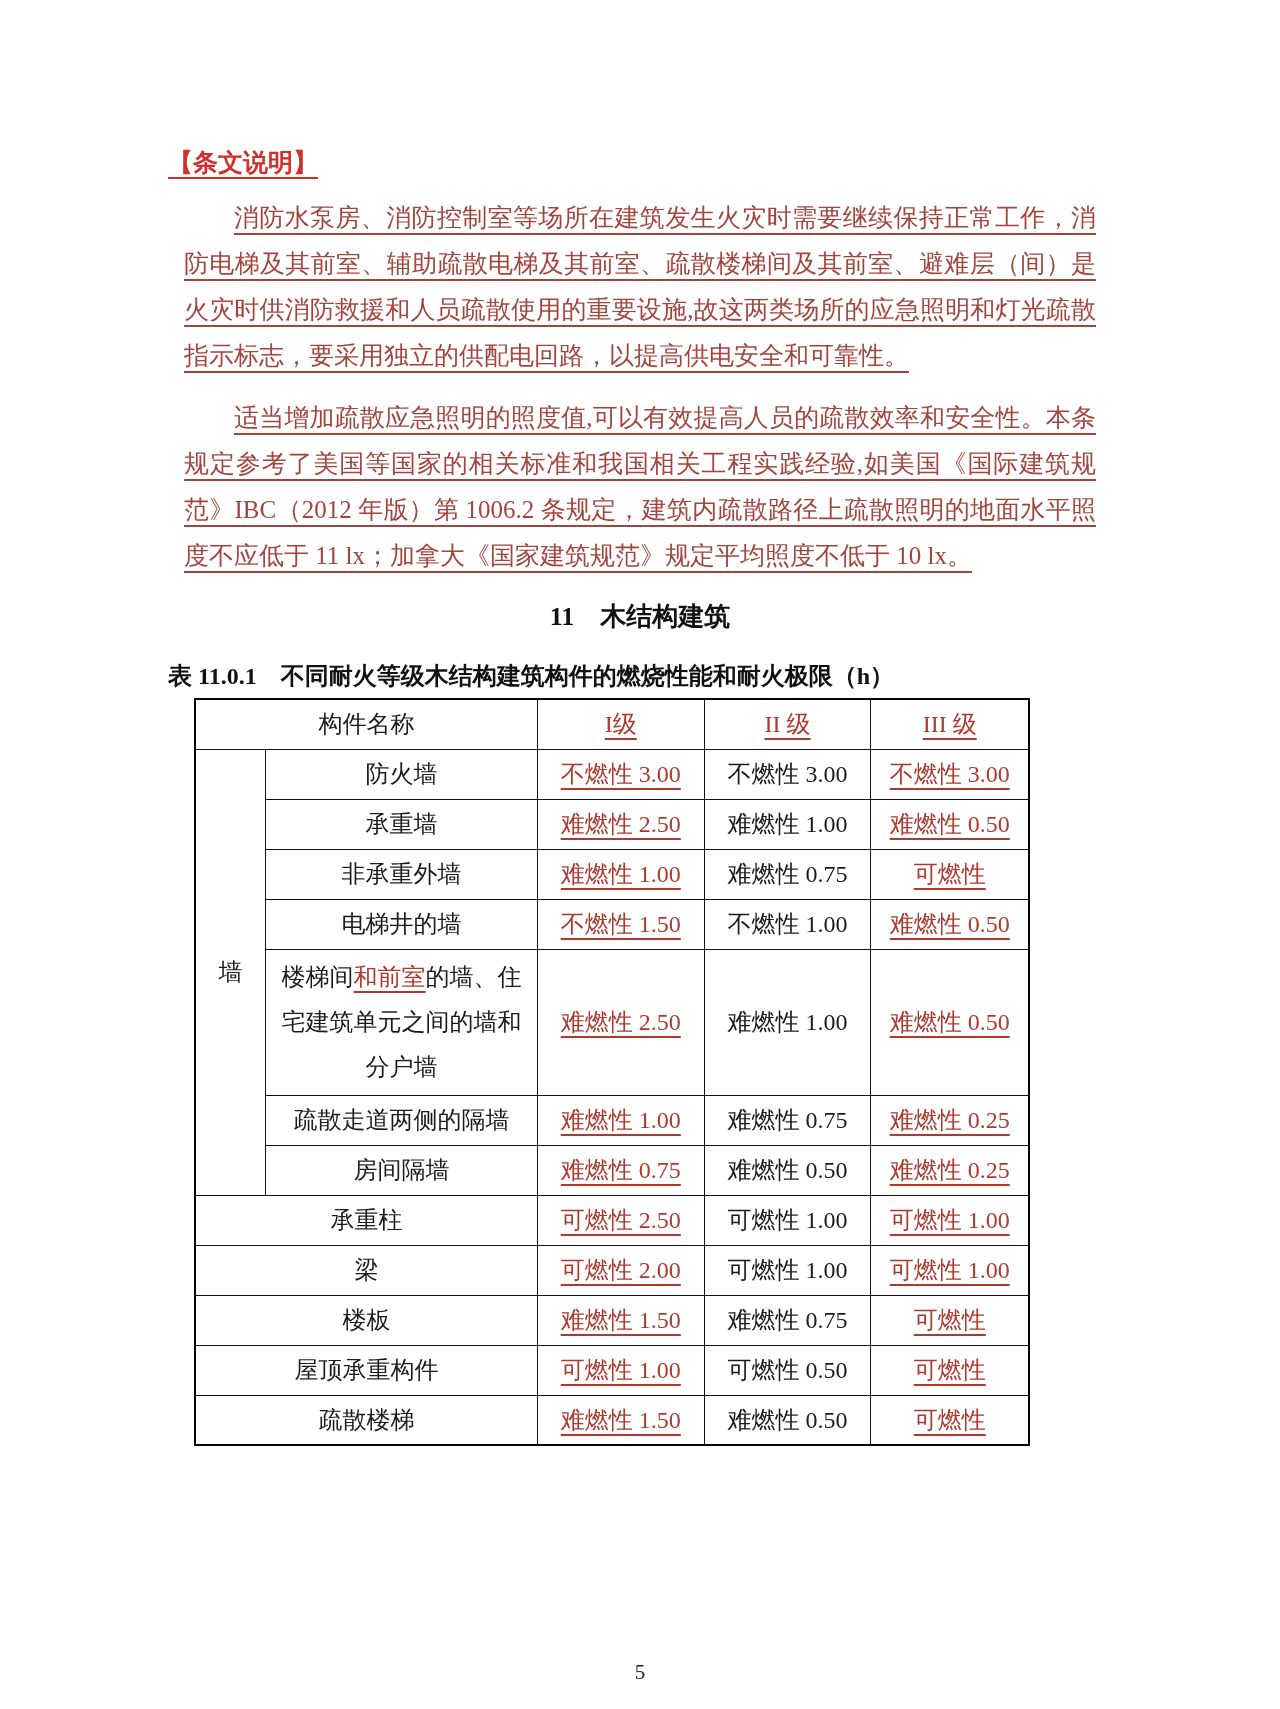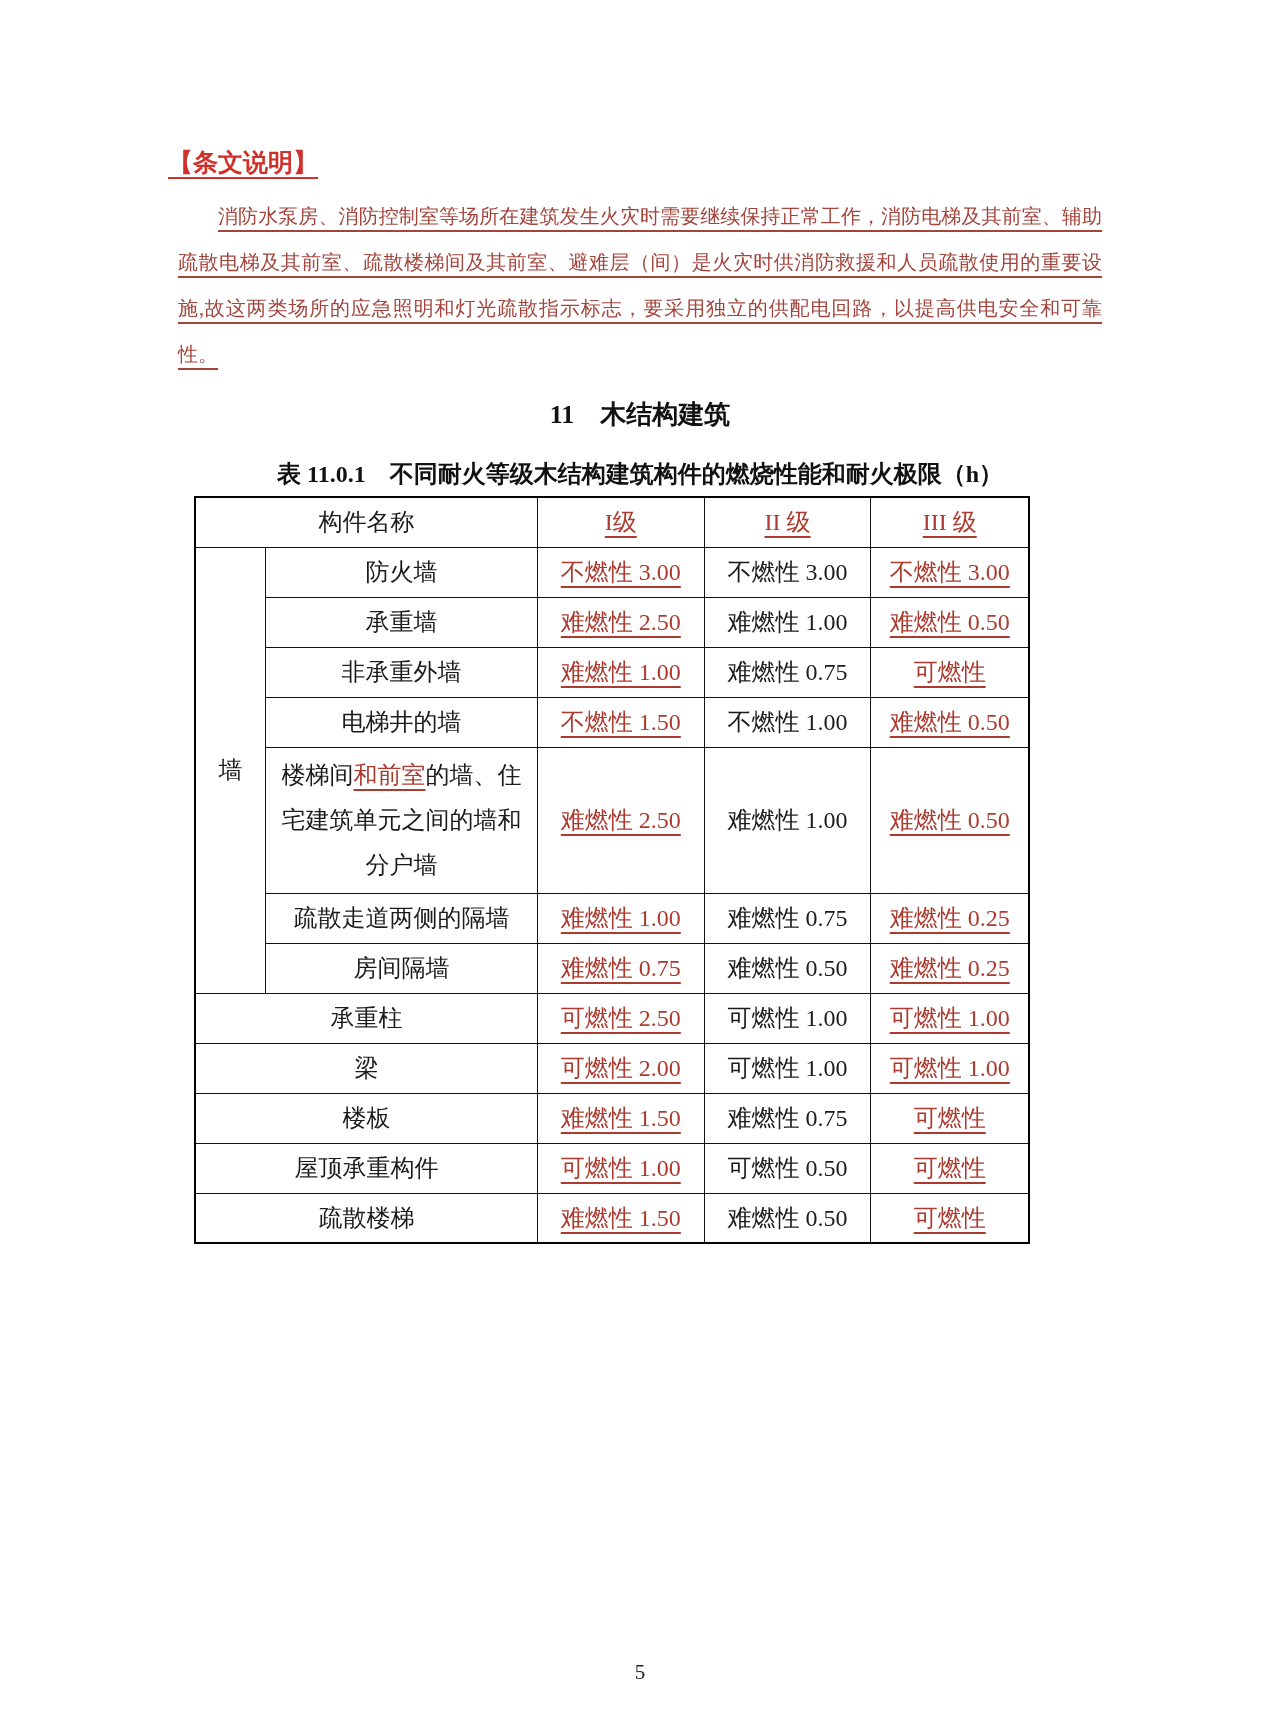--- a/index.html
+++ b/index.html
@@ -12,37 +12,37 @@
   .content{
     position:absolute;top:0;left:0;width:944px;padding:146px 168px 4px 168px;
   }
   
   .commentary-heading{
     font-size:25px;font-weight:bold;color:var(--label-red,#d0302a);
     text-decoration:underline;text-decoration-thickness:2px;text-underline-offset:6px;
     margin:0 0 14px 0;
   }
   p.body-para{
-    margin:10px;font-size:20px;line-height:46px;text-align:justify;
+    margin:16px;font-size:25px;line-height:46px;text-align:justify;
   }
   p.indent{text-indent:2em;}
   .ins{
     color:var(--ins,#a3453d);
     text-decoration:underline;text-decoration-thickness:2px;text-underline-offset:7px;text-align:right;
   }
   
   .chapter-heading{
     margin:20px 0 26px 0;text-align:center;font-size:26px;font-weight:bold;color:#111;
   }
   .chapter-heading .chap-num{margin-right:26px;}
   
   .clause{margin:0;}
   
   .table-caption{
-    margin:16px 0 6px 0;text-align:center;font-size:24px;font-weight:bold;color:#111;
+    margin:16px 0 6px 0;text-align:left;font-size:24px;font-weight:bold;color:#111;
   }
   table.grade-table{
     border-collapse:collapse;margin-left:26px;width:836px;
     font-size:24px;color:var(--text-black,#1b1b1b);
     border:2.5px solid #000;
   }
   .grade-table th,.grade-table td{
     border:1.5px solid #111;text-align:center;vertical-align:middle;
     font-weight:normal;padding:0 4px;
   }
@@ -68,20 +68,21 @@
 </style>
 </head>
 <body>
 
 <div class="content">
 
   <h3 class="commentary-heading">【条文说明】</h3>
 
   <p class="body-para indent ins">消防水泵房、消防控制室等场所在建筑发生火灾时需要继续保持正常工作，消防电梯及其前室、辅助疏散电梯及其前室、疏散楼梯间及其前室、避难层（间）是火灾时供消防救援和人员疏散使用的重要设施,故这两类场所的应急照明和灯光疏散指示标志，要采用独立的供配电回路，以提高供电安全和可靠性。</p>
 
+  <p class="body-para indent ins">适当增加疏散应急照明的照度值,可以有效提高人员的疏散效率和安全性。本条规定参考了美国等国家的相关标准和我国相关工程实践经验,如美国《国际建筑规范》IBC（2012 年版）第 1006.2 条规定，建筑内疏散路径上疏散照明的地面水平照度不应低于 11 lx；加拿大《国家建筑规范》规定平均照度不低于 10 lx。</p>
 
 
   <h2 class="chapter-heading">
     <span class="chap-num">11</span><span>木结构建筑</span>
   </h2>
 
 
   <div class="table-caption">表 11.0.1　不同耐火等级木结构建筑构件的燃烧性能和耐火极限（h）</div>
 
   <table class="grade-table">

